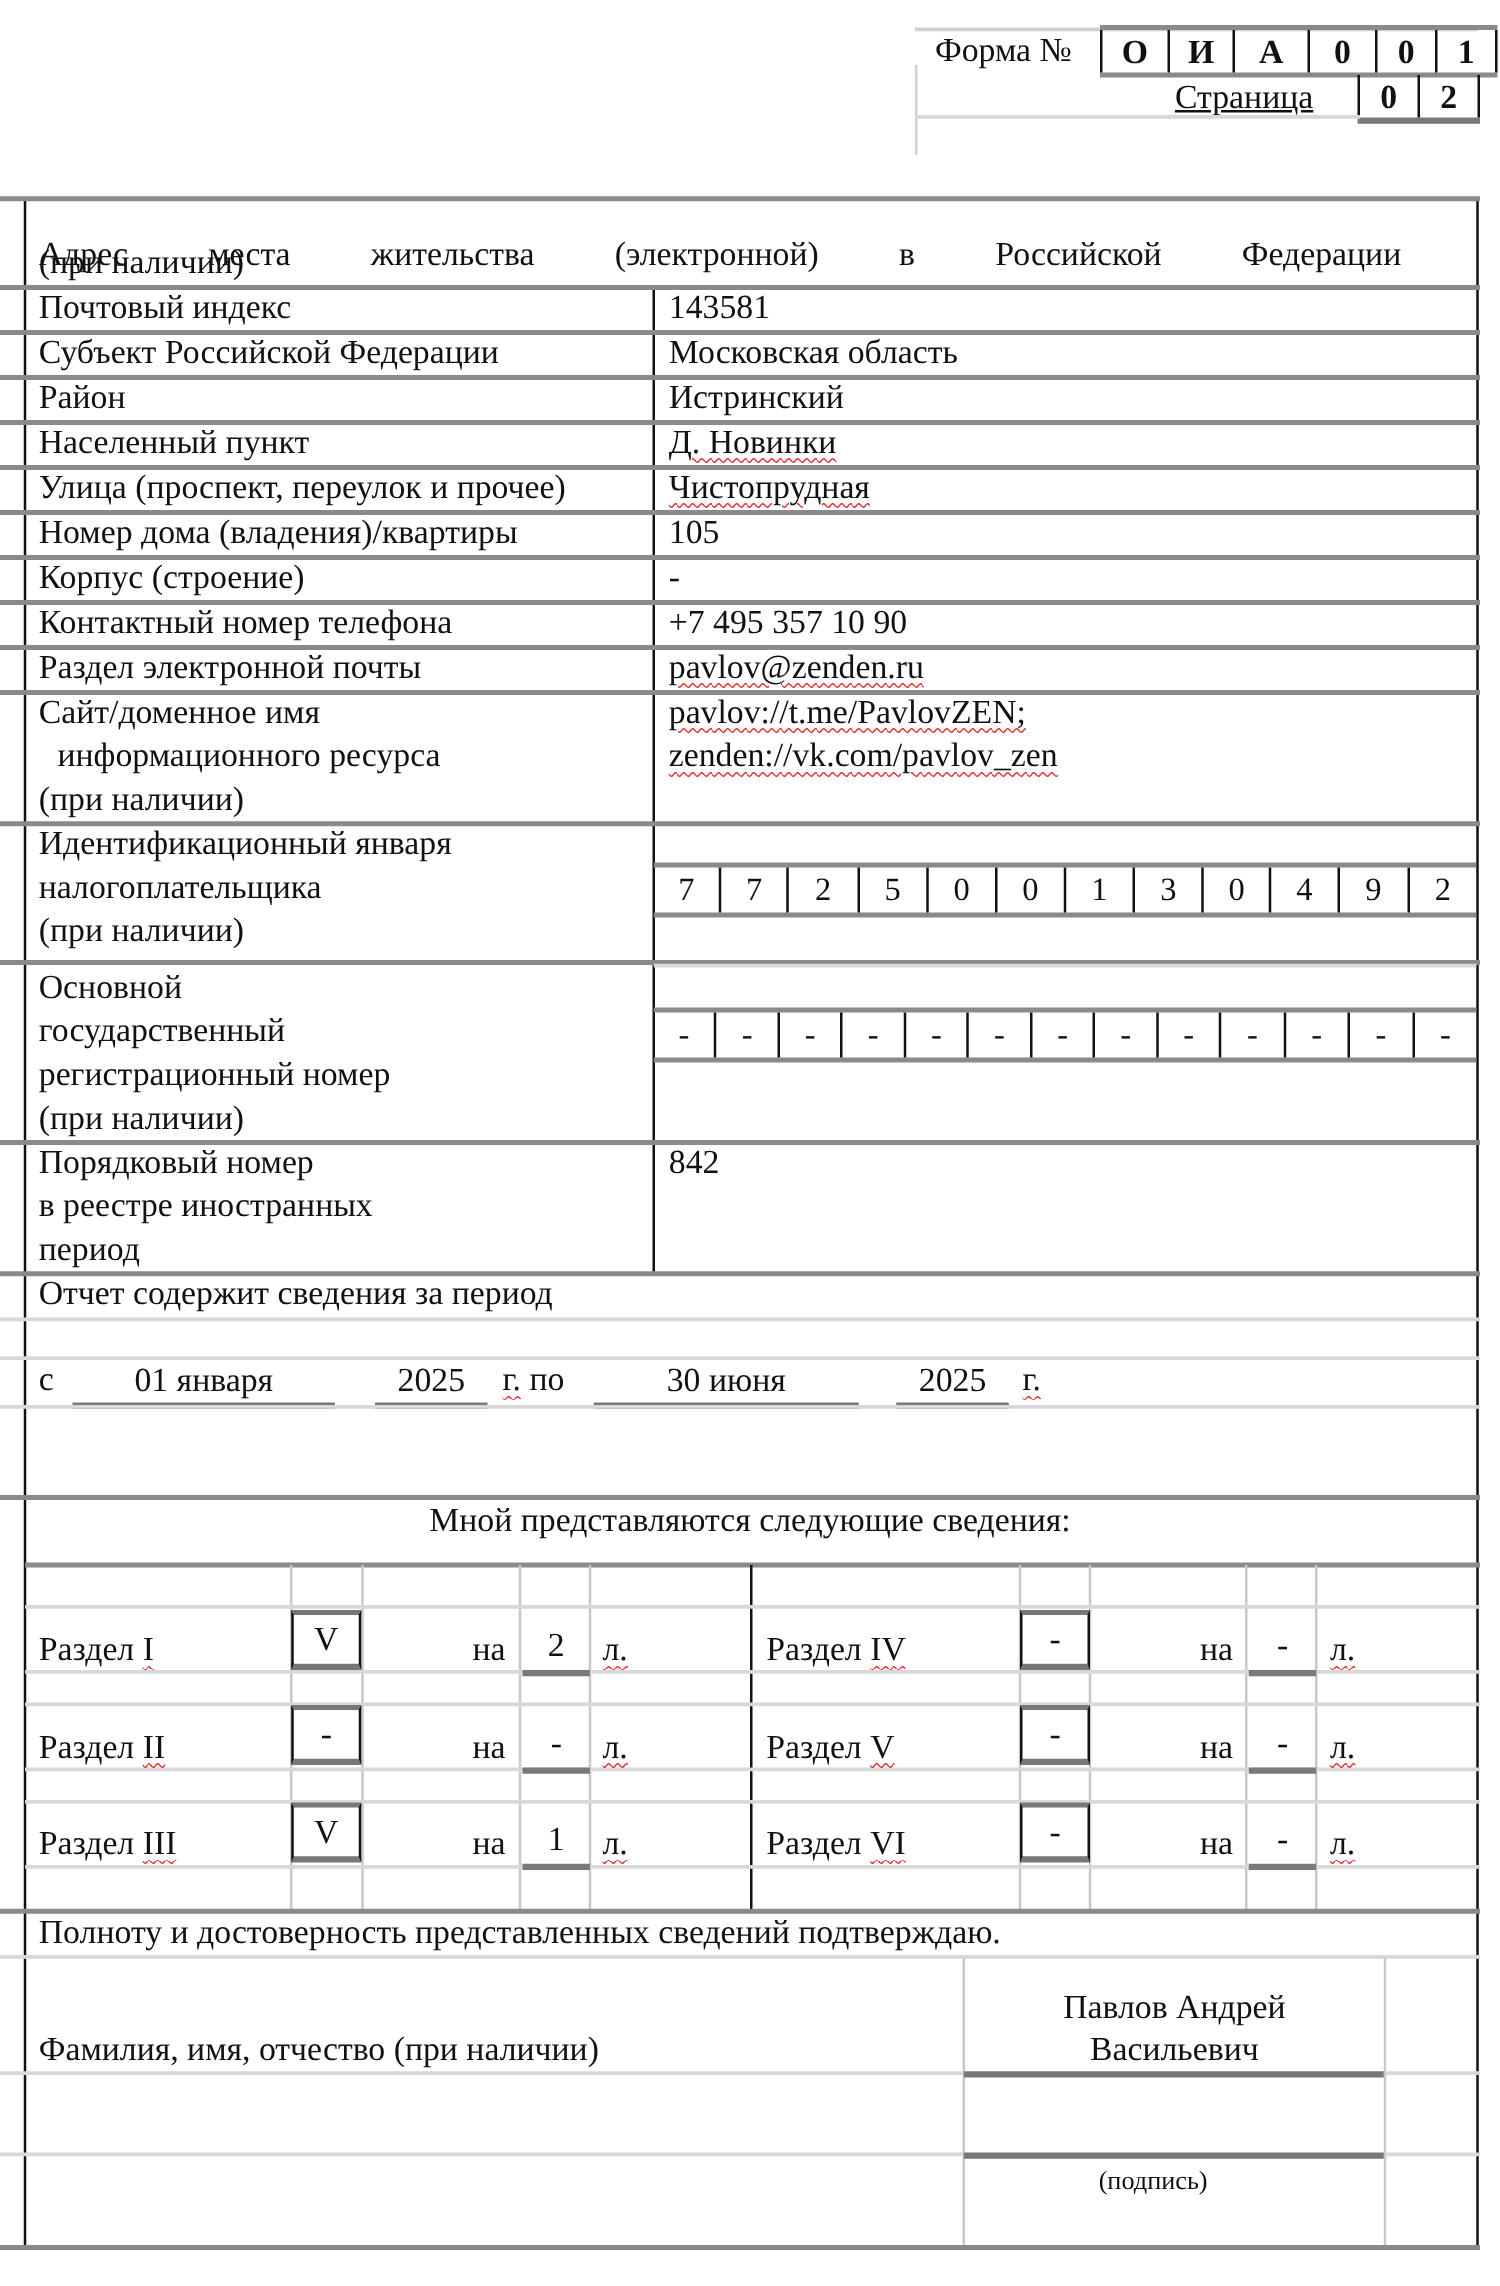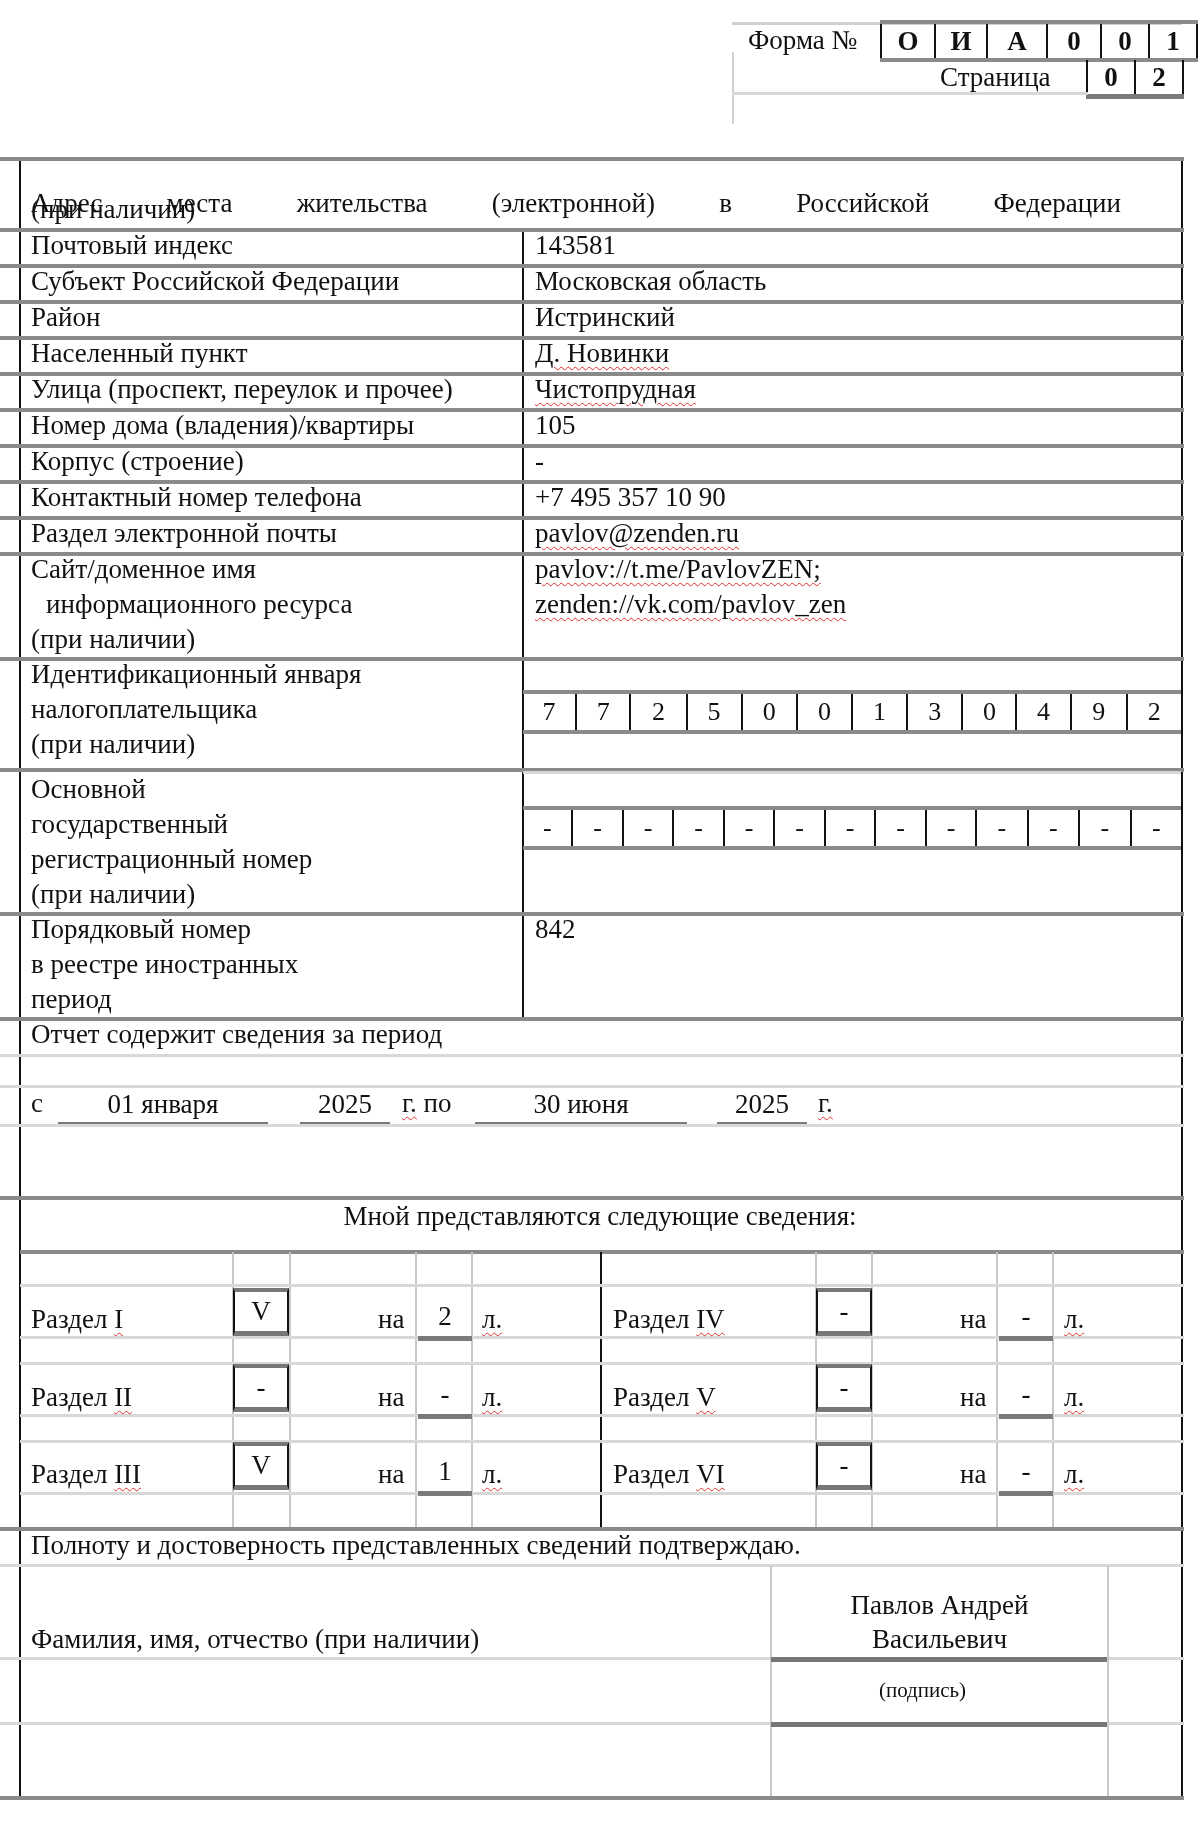--- a/index.html
+++ b/index.html
@@ -31,21 +31,21 @@
   <div class="abs" style="left:0;top:0;width:2px;height:72px;background:#d0d0d0"></div>
   <div class="txt" style="left:16px;top:1px;">Форма №</div>
   <div class="cellrow" style="left:148px;top:1px;border-top:4px solid #8a8a8a;border-bottom:4px solid #8a8a8a;margin-top:-3px;">
     <div class="fcell" style="width:52px">О</div>
     <div class="fcell" style="width:50px">И</div>
     <div class="fcell" style="width:58px">А</div>
     <div class="fcell" style="width:52px">0</div>
     <div class="fcell" style="width:46px">0</div>
     <div class="fcell" style="width:46px;border-right:2px solid #111">1</div>
   </div>
-  <div class="txt" style="left:208px;top:38px;">Страница</div>
+  <div class="txt" style="left:208px;top:38px;text-decoration:underline;">Страница</div>
   <div class="cellrow" style="left:354px;top:38px;border-bottom:5px solid #7a7a7a;">
     <div class="fcell" style="width:46px">0</div>
     <div class="fcell" style="width:46px;border-right:2px solid #111">2</div>
   </div>
   <div class="hl thin" style="left:0;top:70px;width:356px"></div>
 </div>
 
 <div class="vl" style="left:19px;top:158px;height:1640px"></div>
 <div class="vl" style="left:1181px;top:158px;height:1640px"></div>
 <div class="hl" style="left:0;top:157px;width:1184px"></div>
@@ -260,14 +260,14 @@
 <div class="txt" style="left:31px;top:1622px">Фамилия, имя, отчество (при наличии)</div>
 <div class="txt" style="left:772px;top:1588px;width:335px;text-align:center">Павлов Андрей</div>
 <div class="txt" style="left:772px;top:1622px;width:335px;text-align:center">Васильевич</div>
 <div class="hl thin" style="left:0;top:1657px;width:770px"></div>
 <div class="hl" style="left:771px;top:1657px;width:336px;height:5px;background:#777"></div>
 <div class="hl thin" style="left:1109px;top:1657px;width:75px"></div>
 <div class="abs" style="left:772px;top:1662px;width:335px;height:59px"></div>
 <div class="hl thin" style="left:0;top:1722px;width:770px"></div>
 <div class="hl" style="left:771px;top:1722px;width:336px;height:5px;background:#777"></div>
 <div class="hl thin" style="left:1109px;top:1722px;width:75px"></div>
-<div class="txt" style="left:772px;top:1673px;width:301px;text-align:center;font-size:21px">(подпись)</div>
+<div class="txt" style="left:772px;top:1727px;width:301px;text-align:center;font-size:21px">(подпись)</div>
 <div class="hl" style="left:0;top:1796px;width:1184px"></div>
 
 </body></html>

